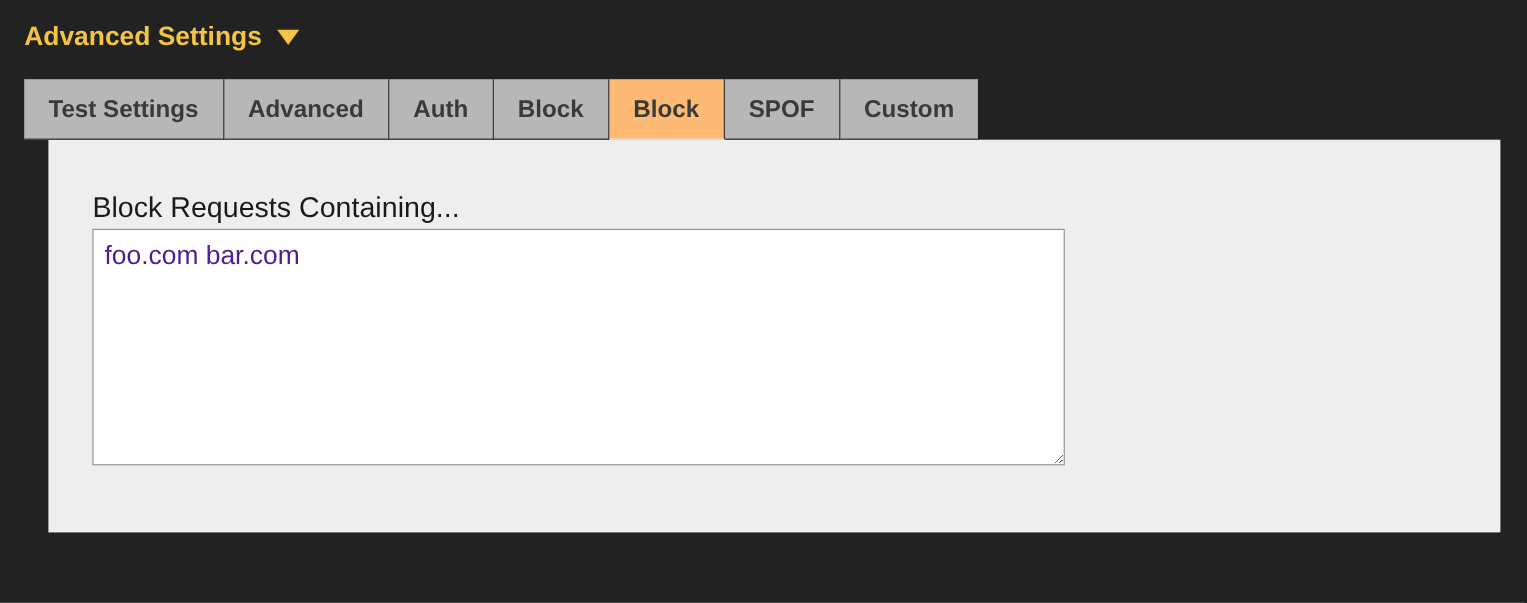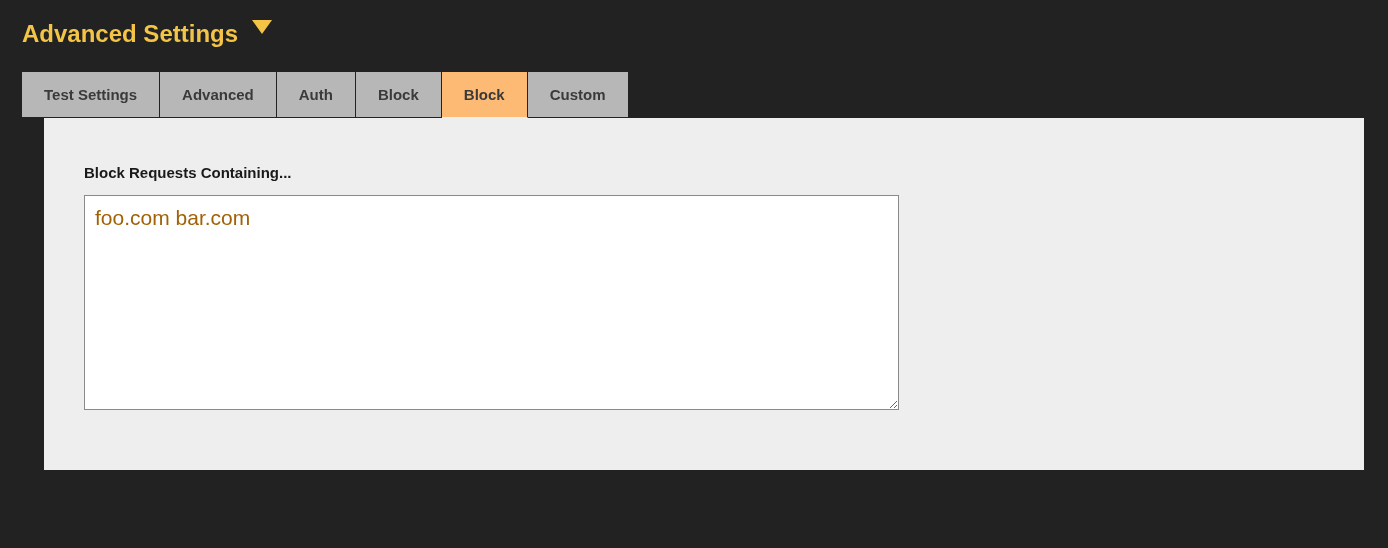--- a/index.html
+++ b/index.html
@@ -9,21 +9,21 @@
     }
     body {
       background: #222222;
       font-family: Arial, Helvetica, sans-serif;
       width: 1388px;
       height: 548px;
       padding: 20px 0 0 0;
     }
     .header {
       display: flex;
-      align-items: flex-start;
+      align-items: center;
       padding: 0 0 24px 22px;
     }
     .header-title {
       color: #f3c445;
       font-size: 24px;
       font-weight: bold;
       margin-right: 14px;
     }
     .chevron {
       width: 0;
@@ -35,21 +35,21 @@
     }
     .tabs-container {
       padding-left: 22px;
     }
     .tabs {
       display: flex;
     }
     .tab {
       background: #b7b7b7;
       color: #3a3a3a;
-      font-size: 15px;
+      font-size: 22px;
       font-weight: bold;
       padding: 14px 22px;
       border-right: 1px solid #222222;
       border-bottom: 1px solid #222222;
       cursor: pointer;
     }
     .tab.active {
       background: #fdba74;
       border-bottom: 1px solid #eeeeee;
       border-right: 1px solid #222222;
@@ -58,35 +58,35 @@
       border-right: none;
       text-align: right;
     }
     .content-panel {
       background: #eeeeee;
       margin-left: 22px;
       margin-right: 24px;
       padding: 46px 40px 56px 40px;
     }
     .section-title {
-      font-size: 15px;
-      font-weight: bold;
+      font-size: 26px;
+      font-weight: normal;
       color: #1a1a1a;
-      margin-bottom: 14px;
+      margin-bottom: 4px;
     }
     .section-subtitle {
       font-size: 17px;
       color: #1a1a1a;
       margin-bottom: 32px;
     }
     .block-textarea {
-      width: 815px;
+      width: 884px;
       height: 215px;
-      font-size: 21px;
-      color: #a16207;
+      font-size: 24px;
+      color: #4c1d95;
       font-family: Arial, Helvetica, sans-serif;
       padding: 10px 10px;
       border: 1px solid #8a8a8a;
       background: #ffffff;
       resize: both;
       outline: none;
     }
   </style>
 </head>
 <body>
@@ -96,20 +96,21 @@
   <span class="chevron"></span>
 </div>
 
 <div class="tabs-container">
   <div class="tabs">
     <div class="tab">Test Settings</div>
     <div class="tab">Advanced</div>
     <div class="tab">Auth</div>
     <div class="tab">Block</div>
     <div class="tab active">Block</div>
+    <div class="tab">SPOF</div>
     <div class="tab">Custom</div>
   </div>
 
   <div class="content-panel">
     <div class="section-title">Block Requests Containing...</div>
     <textarea class="block-textarea" style="">foo.com bar.com</textarea>
   </div>
 </div>
 
 </body></html>

